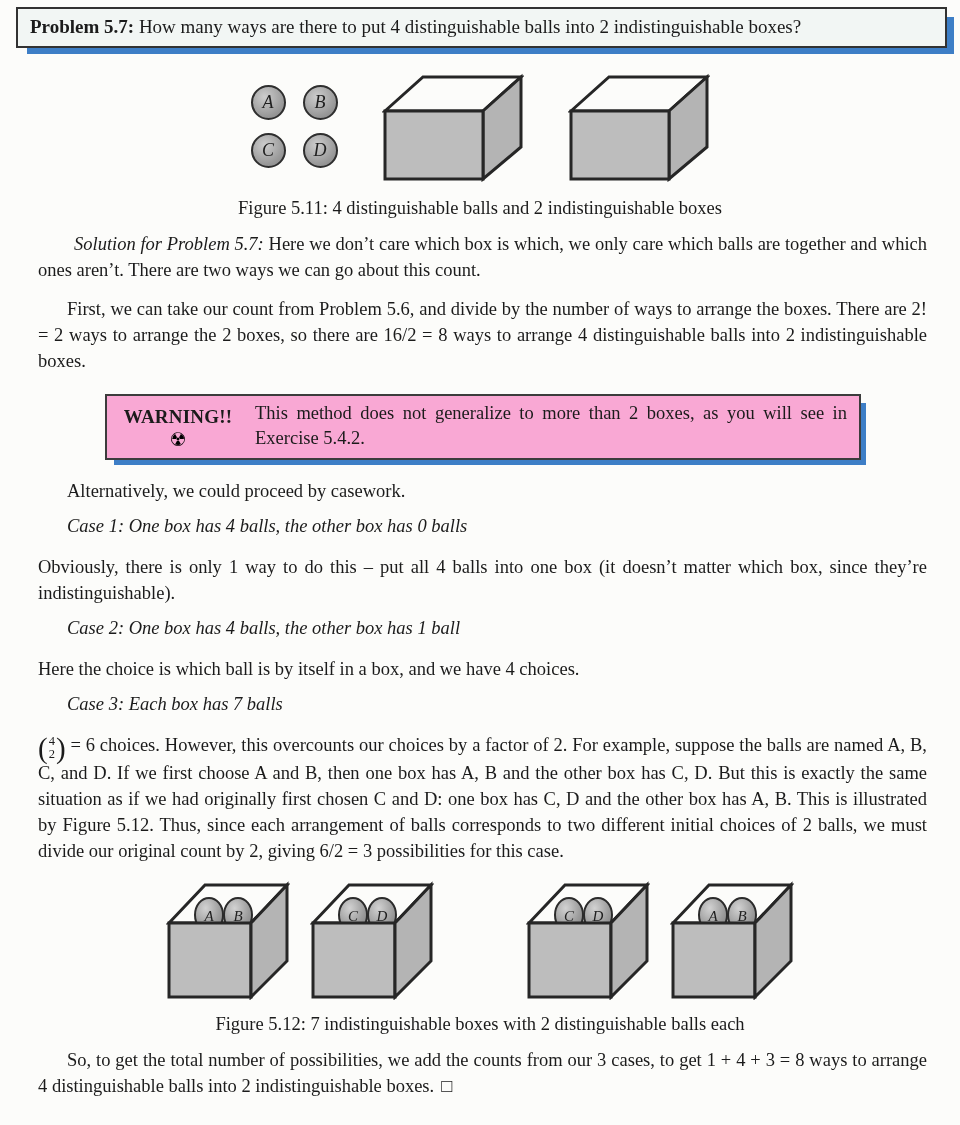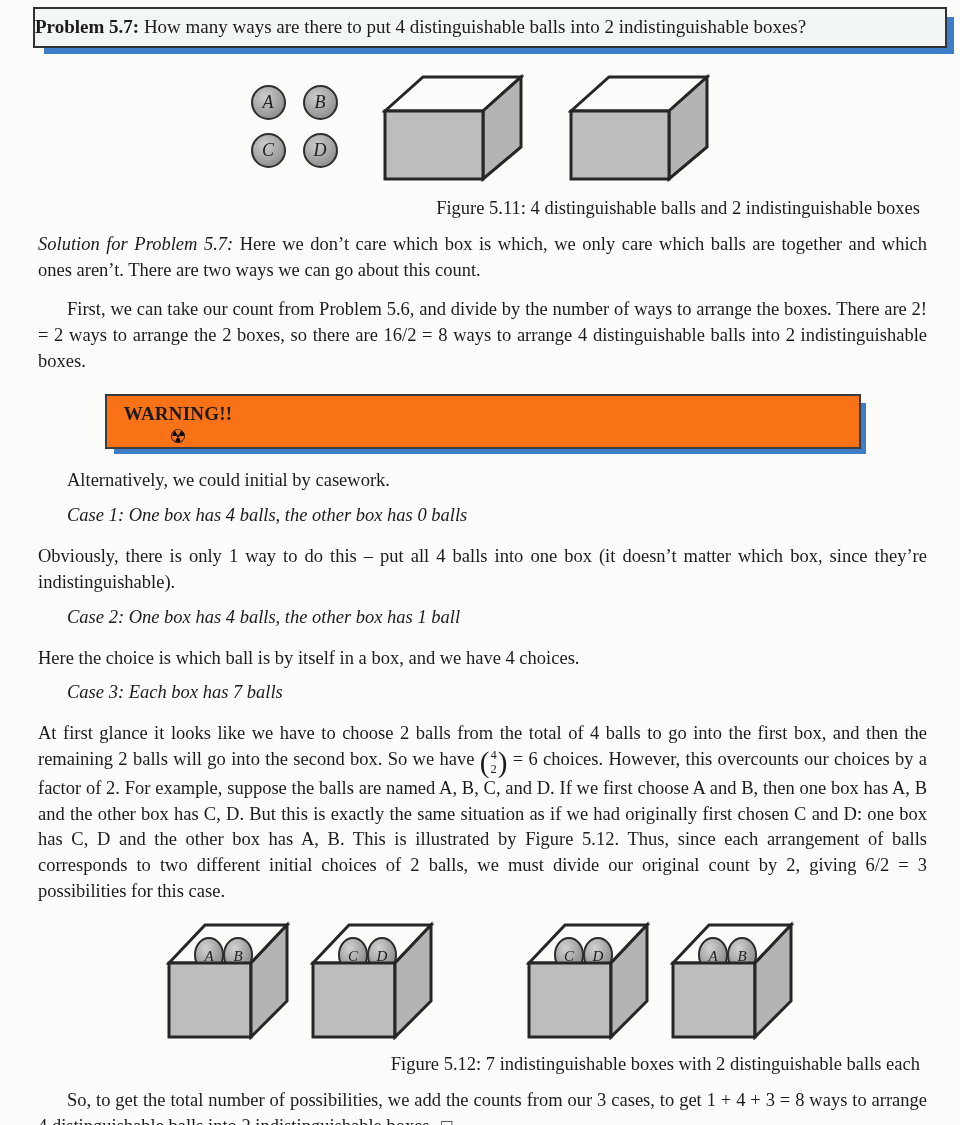--- a/index.html
+++ b/index.html
@@ -5,62 +5,62 @@
   * { box-sizing: border-box; }
   html, body { margin: 0; padding: 0; }
   body {
     width: 960px; height: 1125px; overflow: hidden;
     background: #fcfcfa;
     font-family: "Liberation Serif", serif;
     color: #1b1b1b;
     font-size: 18.5px;
   }
   .problem-box {
-    margin: 7px 13px 0 33px;
+    margin: 7px 13px 0 16px;
     background: #f2f6f4;
     border: 2px solid #323232;
-    padding: 7px 0 8px;
+    padding: 7px 12px 8px;
     font-size: 19px;
     box-shadow: 9px 8px 0 -2px #3d7ec6;
   }
   .bold { font-weight: bold; }
-  .italic { font-style: italic; }
+  .italic { font-style: italic; margin-left: 36px; }
 
   .fig1 {
     display: flex; justify-content: center; align-items: center;
     gap: 44px; margin-top: 20px; height: 116px;
   }
   .balls-grid {
     display: grid; grid-template-columns: auto auto;
     gap: 13px 17px;
   }
   .ball {
     width: 35px; height: 35px; border-radius: 50%;
     border: 2px solid #2e2e2e;
     background: radial-gradient(circle at 38% 32%, #cdcdcd, #9a9a9a 65%, #828282);
     display: flex; align-items: center; justify-content: center;
     font-style: italic; font-size: 18px; color: #1f1f1f;
   }
-  .caption { text-align: right; margin: 14px 40px 0; font-size: 18.5px; }
+  .caption { text-align: center; margin: 14px 40px 0; font-size: 18.5px; }
 
   .para {
     margin: 13px 33px 0 38px;
     line-height: 1.4;
     text-align: justify;
   }
   .indent { text-indent: 29px; }
   .tight { margin-top: 15px; }
   .case-head { font-style: italic; margin-top: 9px; }
 
   .warning {
     display: flex; align-items: center;
     margin: 20px 99px 0 105px;
-    background: #f97316;
+    background: #f9a8d4;
     border: 2px solid #3c3c3c;
-    padding: 5px 12px 1px 10px;
+    padding: 5px 12px 7px 10px;
     box-shadow: 7px 7px 0 -2px #3d7ec6;
     line-height: 1.35;
   }
   .warn-left { flex: 0 0 122px; text-align: center; }
   .warn-label { font-weight: bold; font-size: 19px; letter-spacing: 0.2px; }
   .radiation { font-size: 19px; line-height: 1; color: #000; }
   .warn-text { flex: 1; padding-left: 16px; text-align: justify; }
 
   .binom { display: inline-flex; align-items: center; vertical-align: -7px; }
   .binom .paren { font-size: 29px; line-height: 0.85; font-weight: 400; }
@@ -116,33 +116,34 @@
   <span class="italic">Solution for Problem 5.7:</span><span>  Here we don’t care which box is which, we only care which balls are together and which ones aren’t. There are two ways we can go about this count.</span>
 </div>
 
 <div class="para indent">First, we can take our count from Problem 5.6, and divide by the number of ways to arrange the boxes. There are 2! = 2 ways to arrange the 2 boxes, so there are 16/2 = 8 ways to arrange 4 distinguishable balls into 2 indistinguishable boxes.</div>
 
 <div class="warning">
   <div class="warn-left">
     <div class="warn-label">WARNING!!</div>
     <div class="radiation">☢</div>
   </div>
+  <div class="warn-text">This method does not generalize to more than 2 boxes, as you will see in Exercise 5.4.2.</div>
 </div>
 
-<div class="para indent" style="margin-top:19px">Alternatively, we could initial by casework.</div>
+<div class="para indent" style="margin-top:19px">Alternatively, we could proceed by casework.</div>
 
 <div class="para indent case-head">Case 1: One box has 4 balls, the other box has 0 balls</div>
 <div class="para tight">Obviously, there is only 1 way to do this – put all 4 balls into one box (it doesn’t matter which box, since they’re indistinguishable).</div>
 
 <div class="para indent case-head">Case 2: One box has 4 balls, the other box has 1 ball</div>
 <div class="para tight">Here the choice is which ball is by itself in a box, and we have 4 choices.</div>
 
 <div class="para indent case-head">Case 3: Each box has 7 balls</div>
 <div class="para tight">
-  <span>At first glance it looks like we have to choose 2 balls from the total of 4 balls to go into the first box, and then the remaining 2 balls will go into the second box. So we have </span><span class="binom">
+  <span class="binom">
       <span class="paren">(</span>
       <span class="stack">
         <span>4</span>
         <span>2</span>
       </span>
       <span class="paren">)</span>
     </span><span> = 6 choices. However, this overcounts our choices by a factor of 2. For example, suppose the balls are named A, B, C, and D. If we first choose A and B, then one box has A, B and the other box has C, D. But this is exactly the same situation as if we had originally first chosen C and D: one box has C, D and the other box has A, B. This is illustrated by Figure 5.12. Thus, since each arrangement of balls corresponds to two different initial choices of 2 balls, we must divide our original count by 2, giving 6/2 = 3 possibilities for this case.</span>
 </div>
 
 <div class="fig2">

